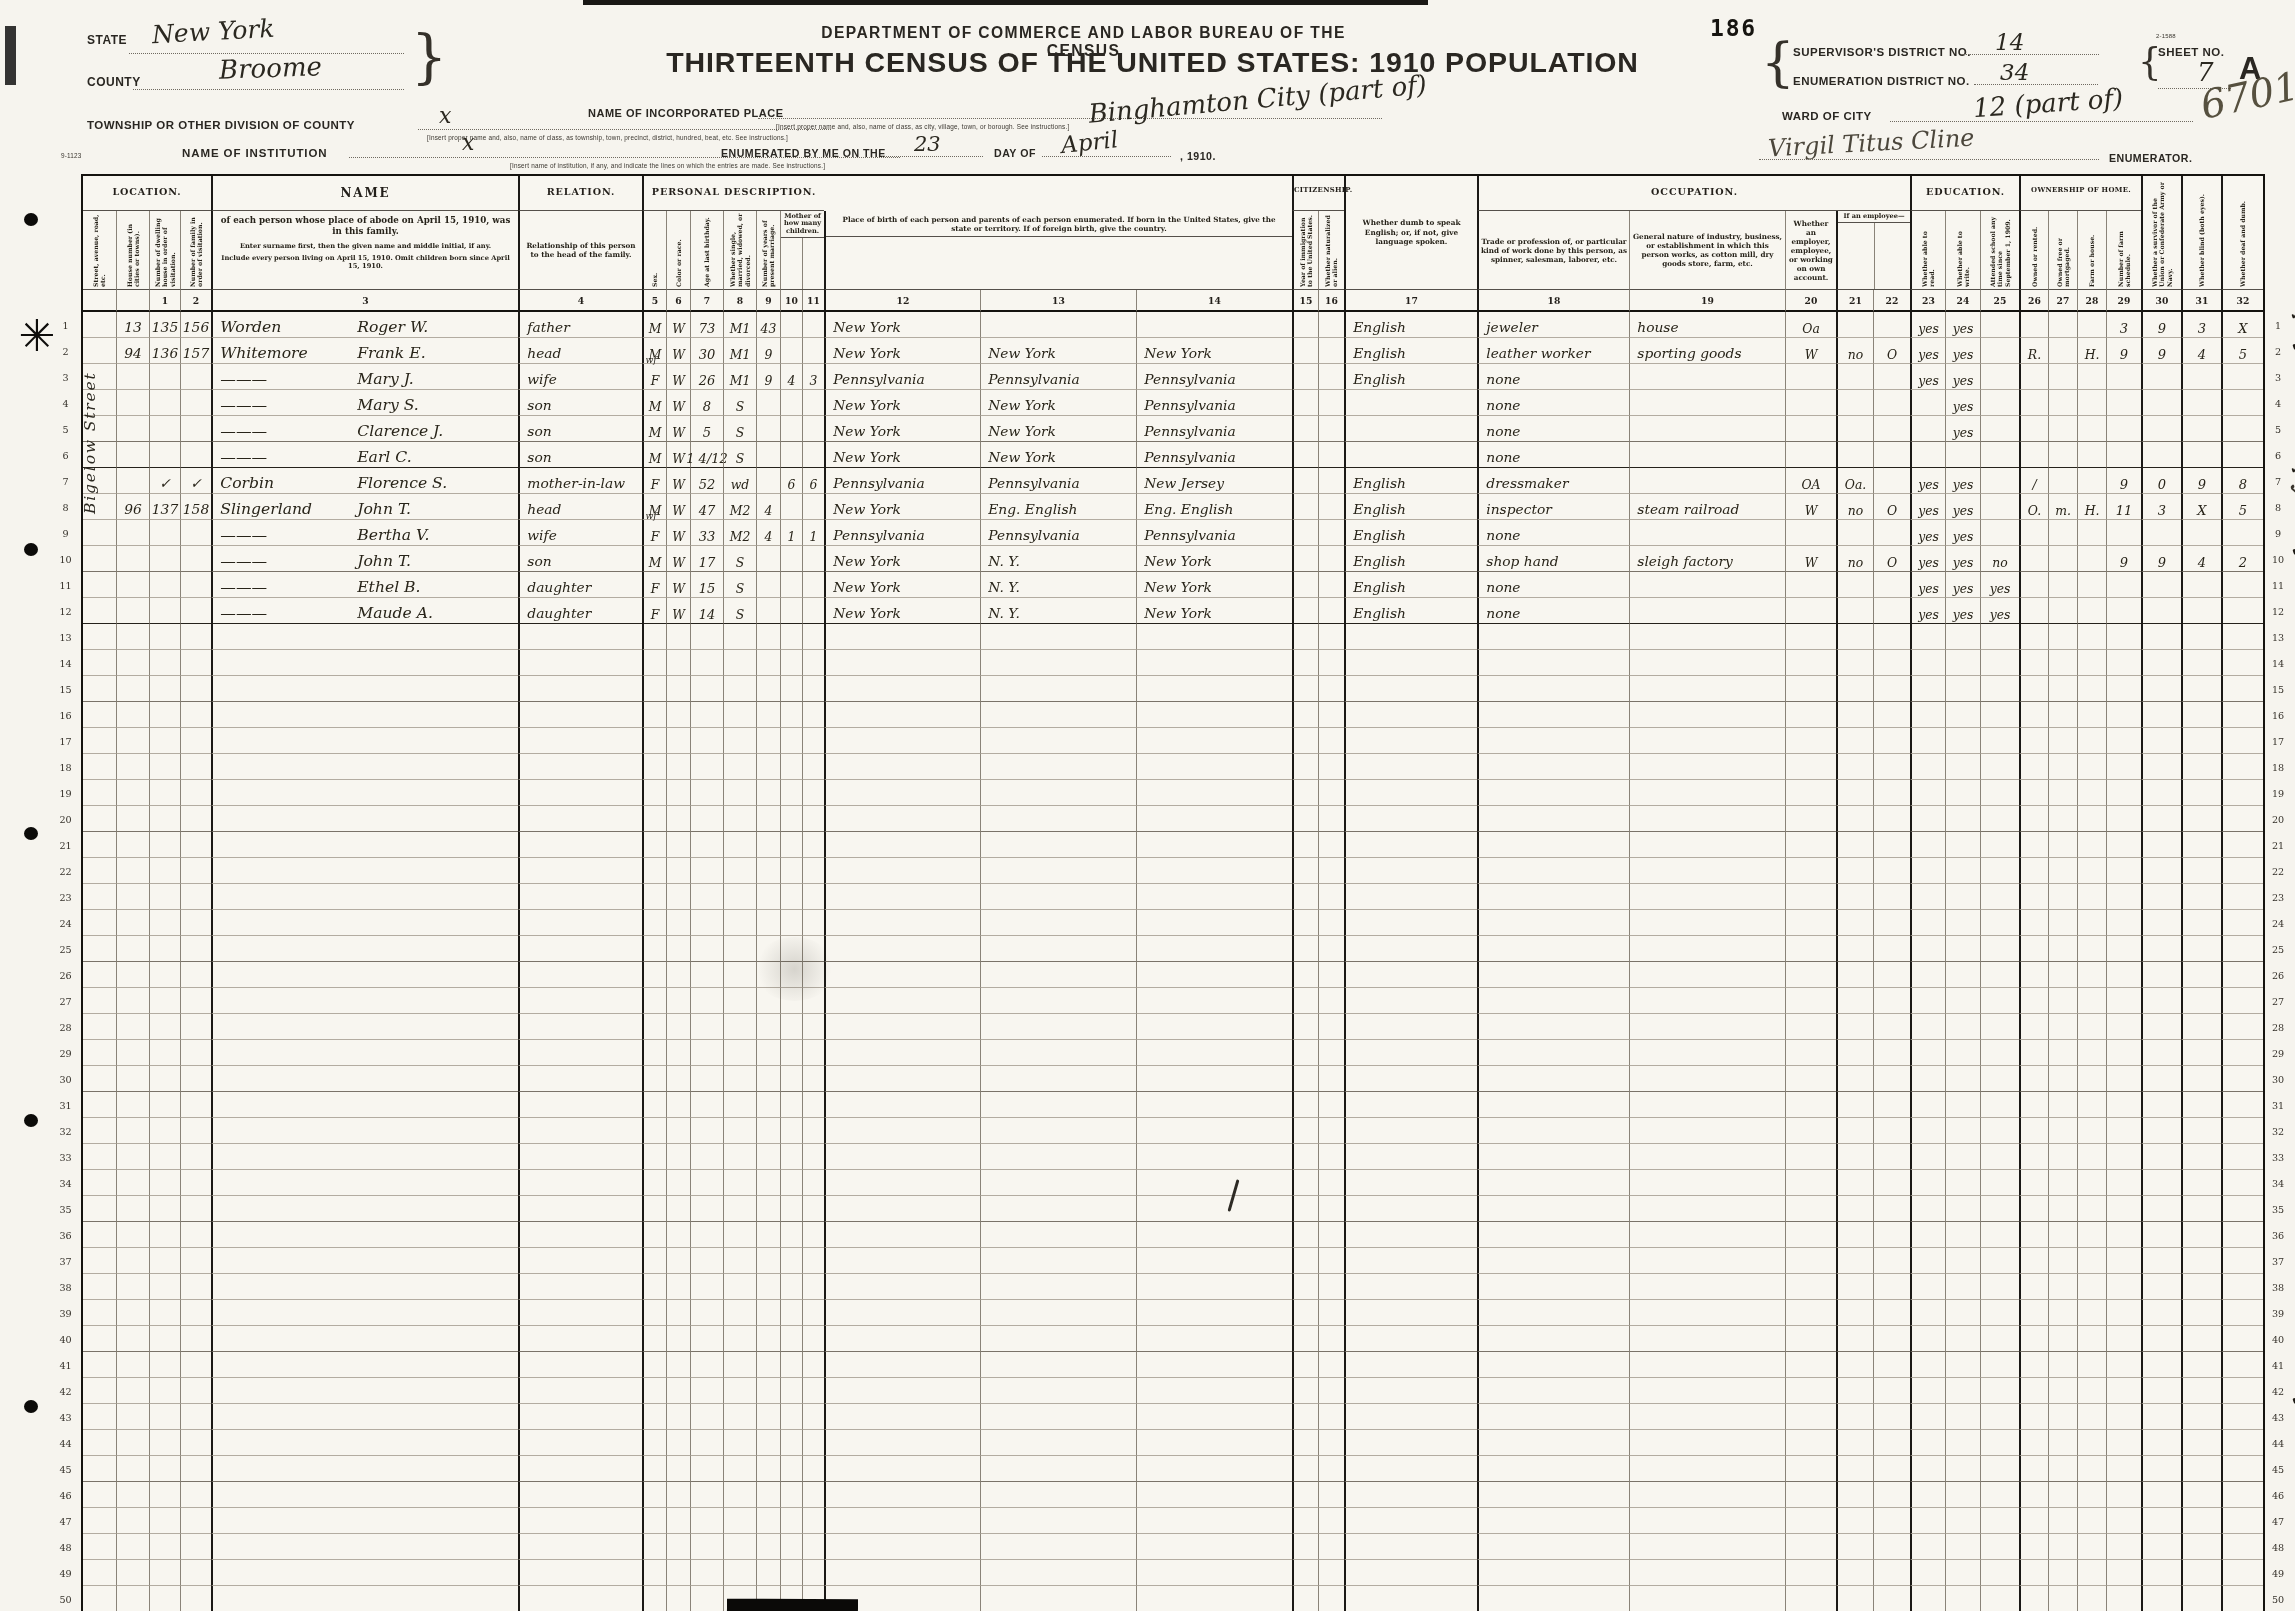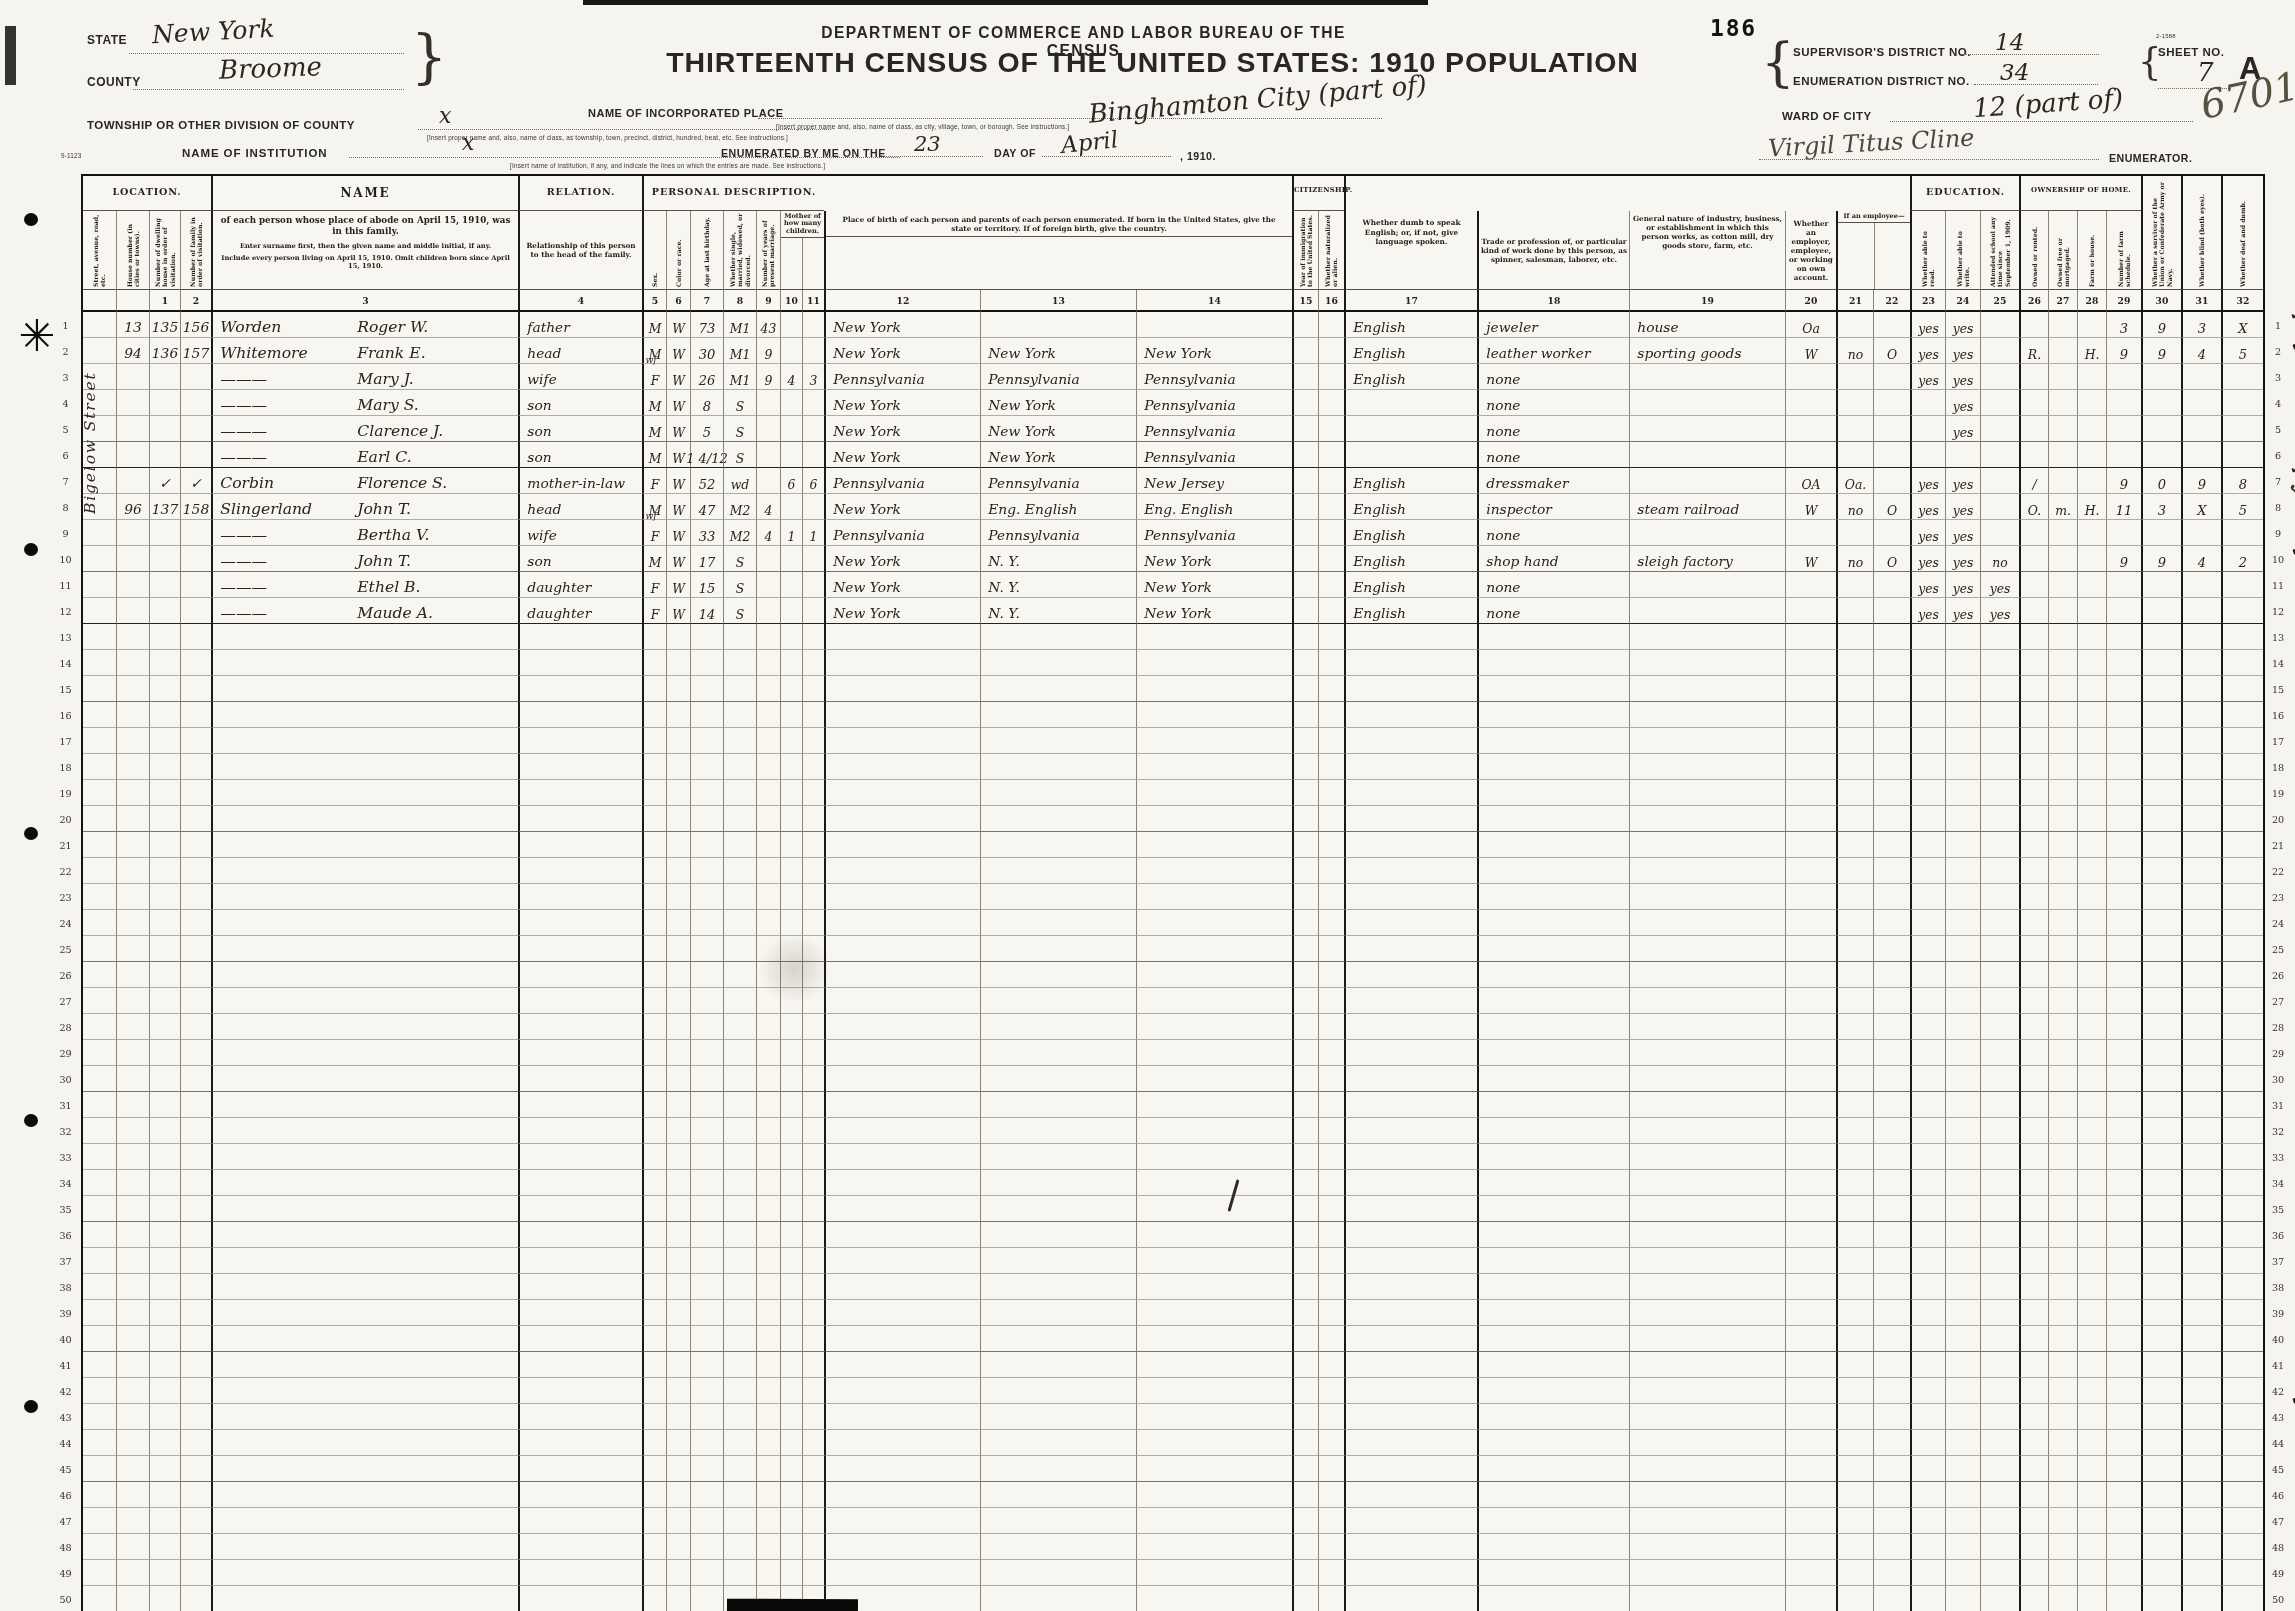--- a/index.html
+++ b/index.html
@@ -149,20 +149,21 @@
 <div class="abs dotline" style="left:1890px;top:105px;width:303px;height:16.5px;"></div>
 <div class="abs hw" style="left:1973px;top:88px;font-size:26px;transform:rotate(-4deg);">12 (part of)</div>
 <div class="abs hw" style="left:2200px;top:73px;font-size:39px;transform:rotate(-12deg);color:#56503f;">6701</div>
 
 <div id="grid" style="grid-template-columns: 33px 33px 31px 31px 307px 124px 24px 24px 33px 33px 24px 22px 22px 156px 156px 156px 26px 26px 133px 152px 156px 51px 37px 37px 35px 35px 39px 29px 29px 29px 35px 40px 40px 42px; grid-template-rows: 35px 79px 22px repeat(50, 26px);">
     <div class="gh no-bl" style="grid-area: 1 / 1 / 2 / 5;">LOCATION.</div>
     <div class="gh gh-name bl2" style="grid-area: 1 / 5 / 2 / 6;">NAME</div>
     <div class="gh bl2" style="grid-area: 1 / 6 / 2 / 7;">RELATION.</div>
     <div class="gh bl2" style="grid-area: 1 / 7 / 2 / 14;">PERSONAL DESCRIPTION.</div>
     <div class="gh gh-sm bl2" style="grid-area: 1 / 17 / 2 / 19;">CITIZENSHIP.</div>
+    <div class="gh bl2" style="grid-area: 1 / 20 / 2 / 25;">OCCUPATION.</div>
     <div class="gh bl2" style="grid-area: 1 / 25 / 2 / 28;">EDUCATION.</div>
     <div class="gh gh-sm bl2" style="grid-area: 1 / 28 / 2 / 32;">OWNERSHIP OF HOME.</div>
     <div class="dh no-bl" style="grid-area: 2 / 1 / 3 / 2;">
       <div class="v">Street, avenue, road, etc.</div>
     </div>
     <div class="dh" style="grid-area: 2 / 2 / 3 / 3;">
       <div class="v">House number (in cities or towns).</div>
     </div>
     <div class="dh" style="grid-area: 2 / 3 / 3 / 4;">
       <div class="v">Number of dwelling house in order of visitation.</div>
@@ -198,21 +199,21 @@
     </div>
     <div class="dh" style="grid-area: 2 / 18 / 3 / 19;">
       <div class="v">Whether naturalized or alien.</div>
     </div>
     <div class="dh bl2 dh-h" style="grid-area: 1 / 19 / 3 / 20; display: flex; align-items: center;">
       <div style="font-size: 7.3px; line-height: 1.35;">Whether dumb to speak English; or, if not, give language spoken.</div>
     </div>
     <div class="dh bl2 dh-h" style="grid-area: 2 / 20 / 3 / 21; display: flex; align-items: center;">
       <div style="width: 100%;">Trade or profession of, or particular kind of work done by this person, as spinner, salesman, laborer, etc.</div>
     </div>
-    <div class="dh dh-h" style="grid-area: 2 / 21 / 3 / 22; display: flex; ">
+    <div class="dh dh-h" style="grid-area: 2 / 21 / 3 / 22; display: flex; align-items: center;">
       <div style="width: 100%;">General nature of industry, business, or establishment in which this person works, as cotton mill, dry goods store, farm, etc.</div>
     </div>
     <div class="dh dh-h" style="grid-area: 2 / 22 / 3 / 23; display: flex; align-items: center;">
       <div style="width: 100%;">Whether an employer, employee, or working on own account.</div>
     </div>
     <div class="dh bl2" style="grid-area: 2 / 25 / 3 / 26;">
       <div class="v">Whether able to read.</div>
     </div>
     <div class="dh" style="grid-area: 2 / 26 / 3 / 27;">
       <div class="v">Whether able to write.</div>

